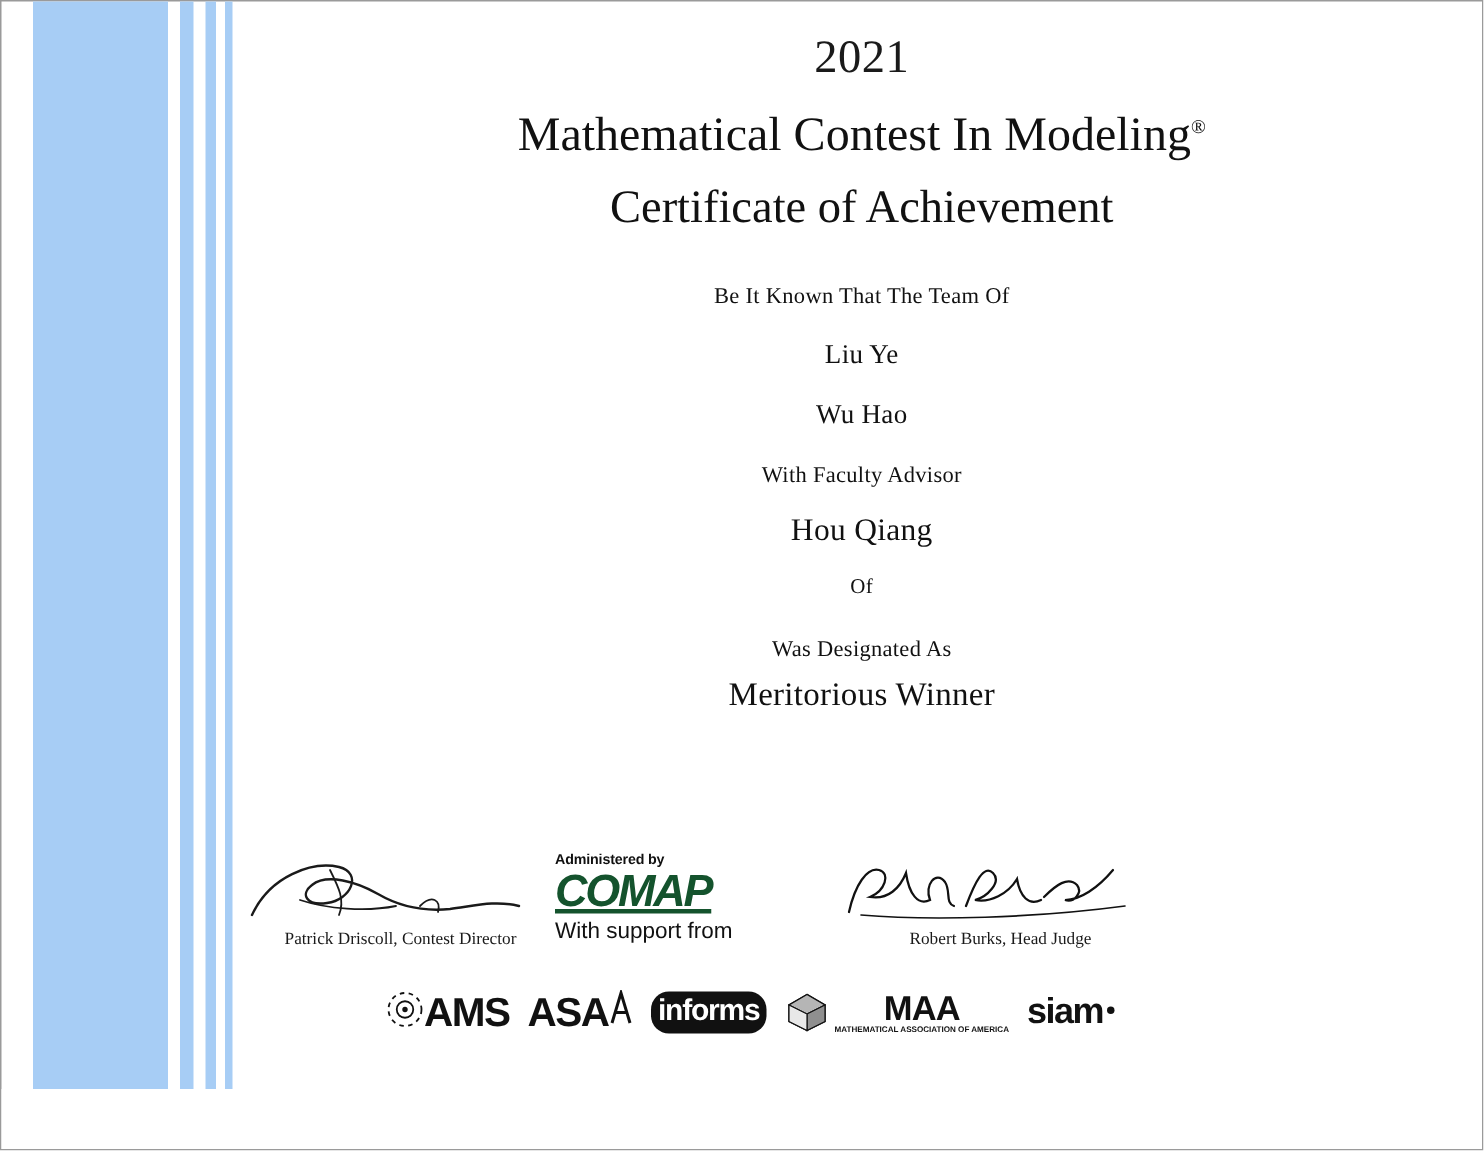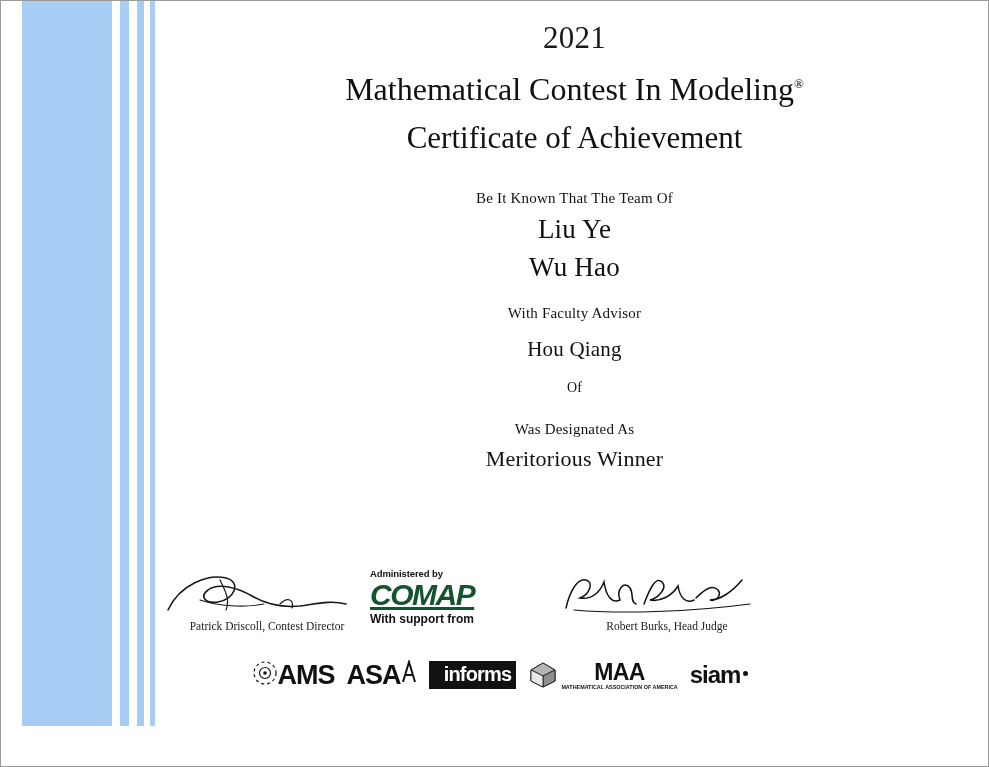--- a/index.html
+++ b/index.html
@@ -73,23 +73,23 @@
     color: #111111;
   }
 
   .small-line {
     margin-top: 34px;
     font-size: 15px;
     color: #111111;
     letter-spacing: 0.2px;
   }
   .name-line {
-    font-size: 27px;
-    color: #111111;
-    margin-top: 7px;
+    font-size: 18px;
+    color: #111111;
+    margin-top: 19px;
     letter-spacing: 0.2px;
   }
   .advisor-label { margin-top: 22px; font-size: 15px; }
   .advisor-name  { margin-top: 15px; font-size: 21px; }
   .of-label      { margin-top: 18px; font-size: 14px; }
   .school-name   { margin-top: 6px;  font-size: 22px; }
   .desig-label   { margin-top: 25px; font-size: 15px; }
   .award-name    { margin-top: 8px;  font-size: 22px; }
 
   
@@ -132,22 +132,22 @@
     color: #14532d;
     font-size: 30px;
     font-weight: bold;
     font-style: italic;
     font-family: "Liberation Sans", sans-serif;
     letter-spacing: -1.5px;
     line-height: 1.05;
     text-decoration: underline;
   }
   .comap-support {
-    font-size: 12px;
-    font-weight: bold;
+    font-size: 15px;
+    font-weight: normal;
     font-family: "Liberation Sans", sans-serif;
     color: #111;
     margin-top: 1px;
   }
 
   
   .sponsors {
     position: absolute;
     left: 180px;
     top: 655px;
@@ -172,22 +172,23 @@
   .asa {
     font-size: 27px;
     font-weight: bold;
     letter-spacing: -1px;
   }
   .informs {
     background: #111111;
     color: #ffffff;
     font-size: 20px;
     font-weight: bold;
-    padding: 2px 5px 3px 15px;
+    padding: 2px 5px 3px 5px;
     letter-spacing: -0.8px;
+    border-radius: 12px;
   }
   .maa {
     display: flex;
     align-items: center;
     gap: 3px;
   }
   .maa-text {
     font-size: 23px;
     font-weight: bold;
     letter-spacing: -0.6px;

